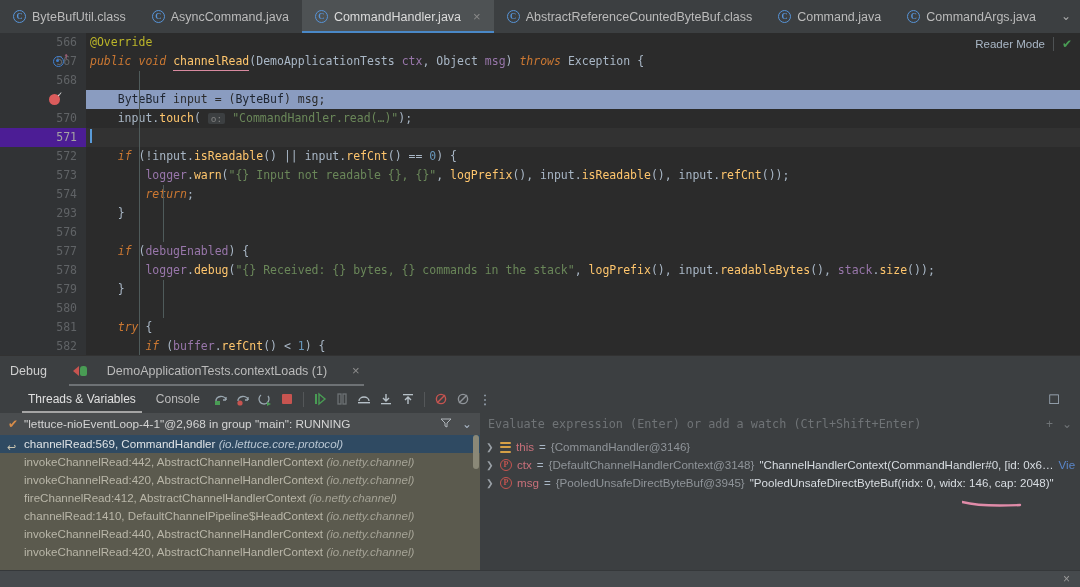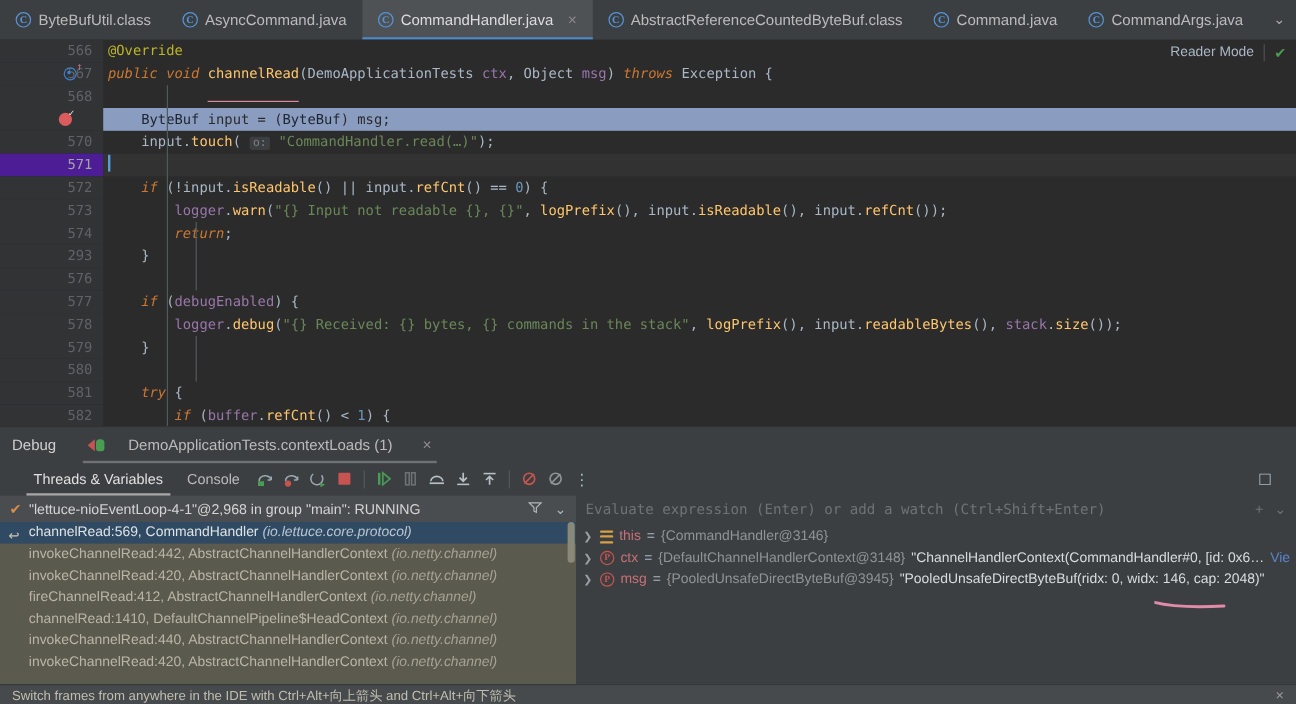--- a/index.html
+++ b/index.html
@@ -103,21 +103,21 @@
   .str { color: #6a8759; }
   .num { color: #6897bb; }
   .fld { color: #9876aa; margin-top: 24px; }
   .hint {
     background: #3c3f41; color: #808080; font-size: 9.5px; padding: 0 3px;
     border-radius: 2px; font-style: normal;
   }
   .hl-code { color: #2b2b2b; }
   .hl-code .typ { color: #1e2530; }
   .underline-pink {
-    border-bottom: 1.6px solid #d98aa0; padding-bottom: 16px;
+    border-bottom: 1.6px solid #d98aa0; padding-bottom: 2px;
   }
 
   
   .debugwin { flex: 1; background: #3c3f41; display: flex; flex-direction: column; min-height: 0; }
   .dbg-header {
     height: 30px; display: flex; align-items: center; gap: 0;
     padding: 0 10px; flex: 0 0 30px; border-top: 1px solid #323232;
   }
   .dbg-title { font-size: 12.5px; color: #cfcfcf; margin-right: 22px; }
   .dbg-session {
@@ -580,21 +580,20 @@
             <span class="v-name">msg</span>
             <span class="v-eq">=</span>
             <span class="v-ref">{PooledUnsafeDirectByteBuf@3945}</span>
             <span class="v-str">"PooledUnsafeDirectByteBuf(ridx: 0, widx: 146, cap: 2048)"</span>
           </div>
         </div>
       </div>
     </div>
 
     <div class="statusbar">
-      <span>Switch frames from anywhere in the IDE with Ctrl+Alt+向上箭头 and Ctrl+Alt+向下箭头</span>
       <span class="sb-close">×</span>
     </div>
   </div>
 
   <svg class="annot" style="left:962px; top:496px; width:60px; height:16px;" viewBox="0 0 60 16">
     <path d="M0 6 Q20 11 58 9" stroke="#e08ba8" stroke-width="2.4" fill="none" stroke-linecap="round"></path>
   </svg>
 
 </div>
 

